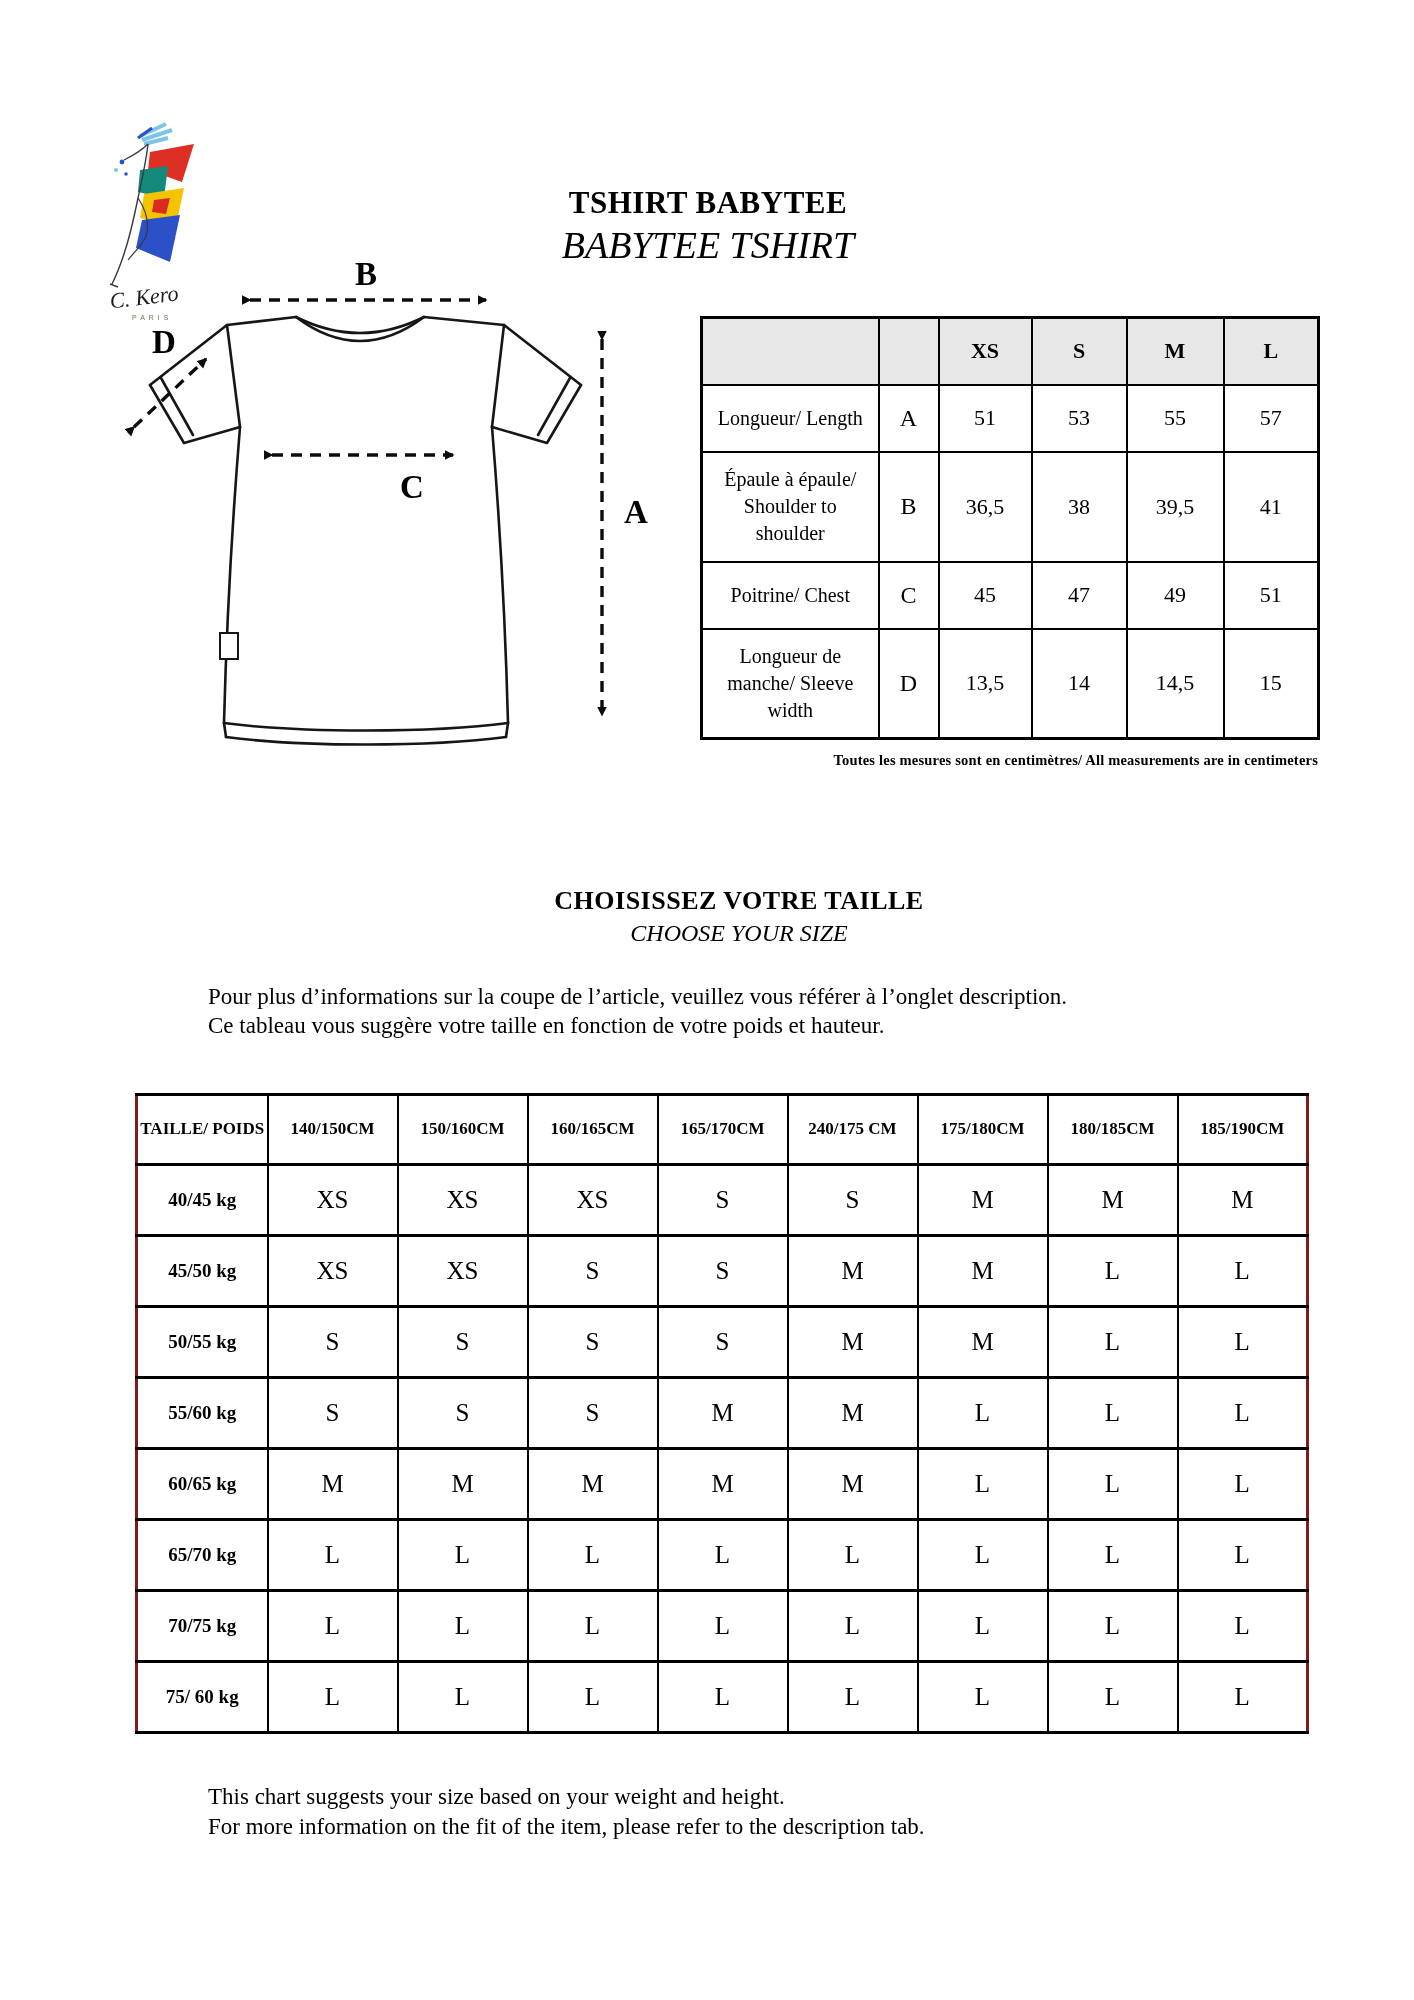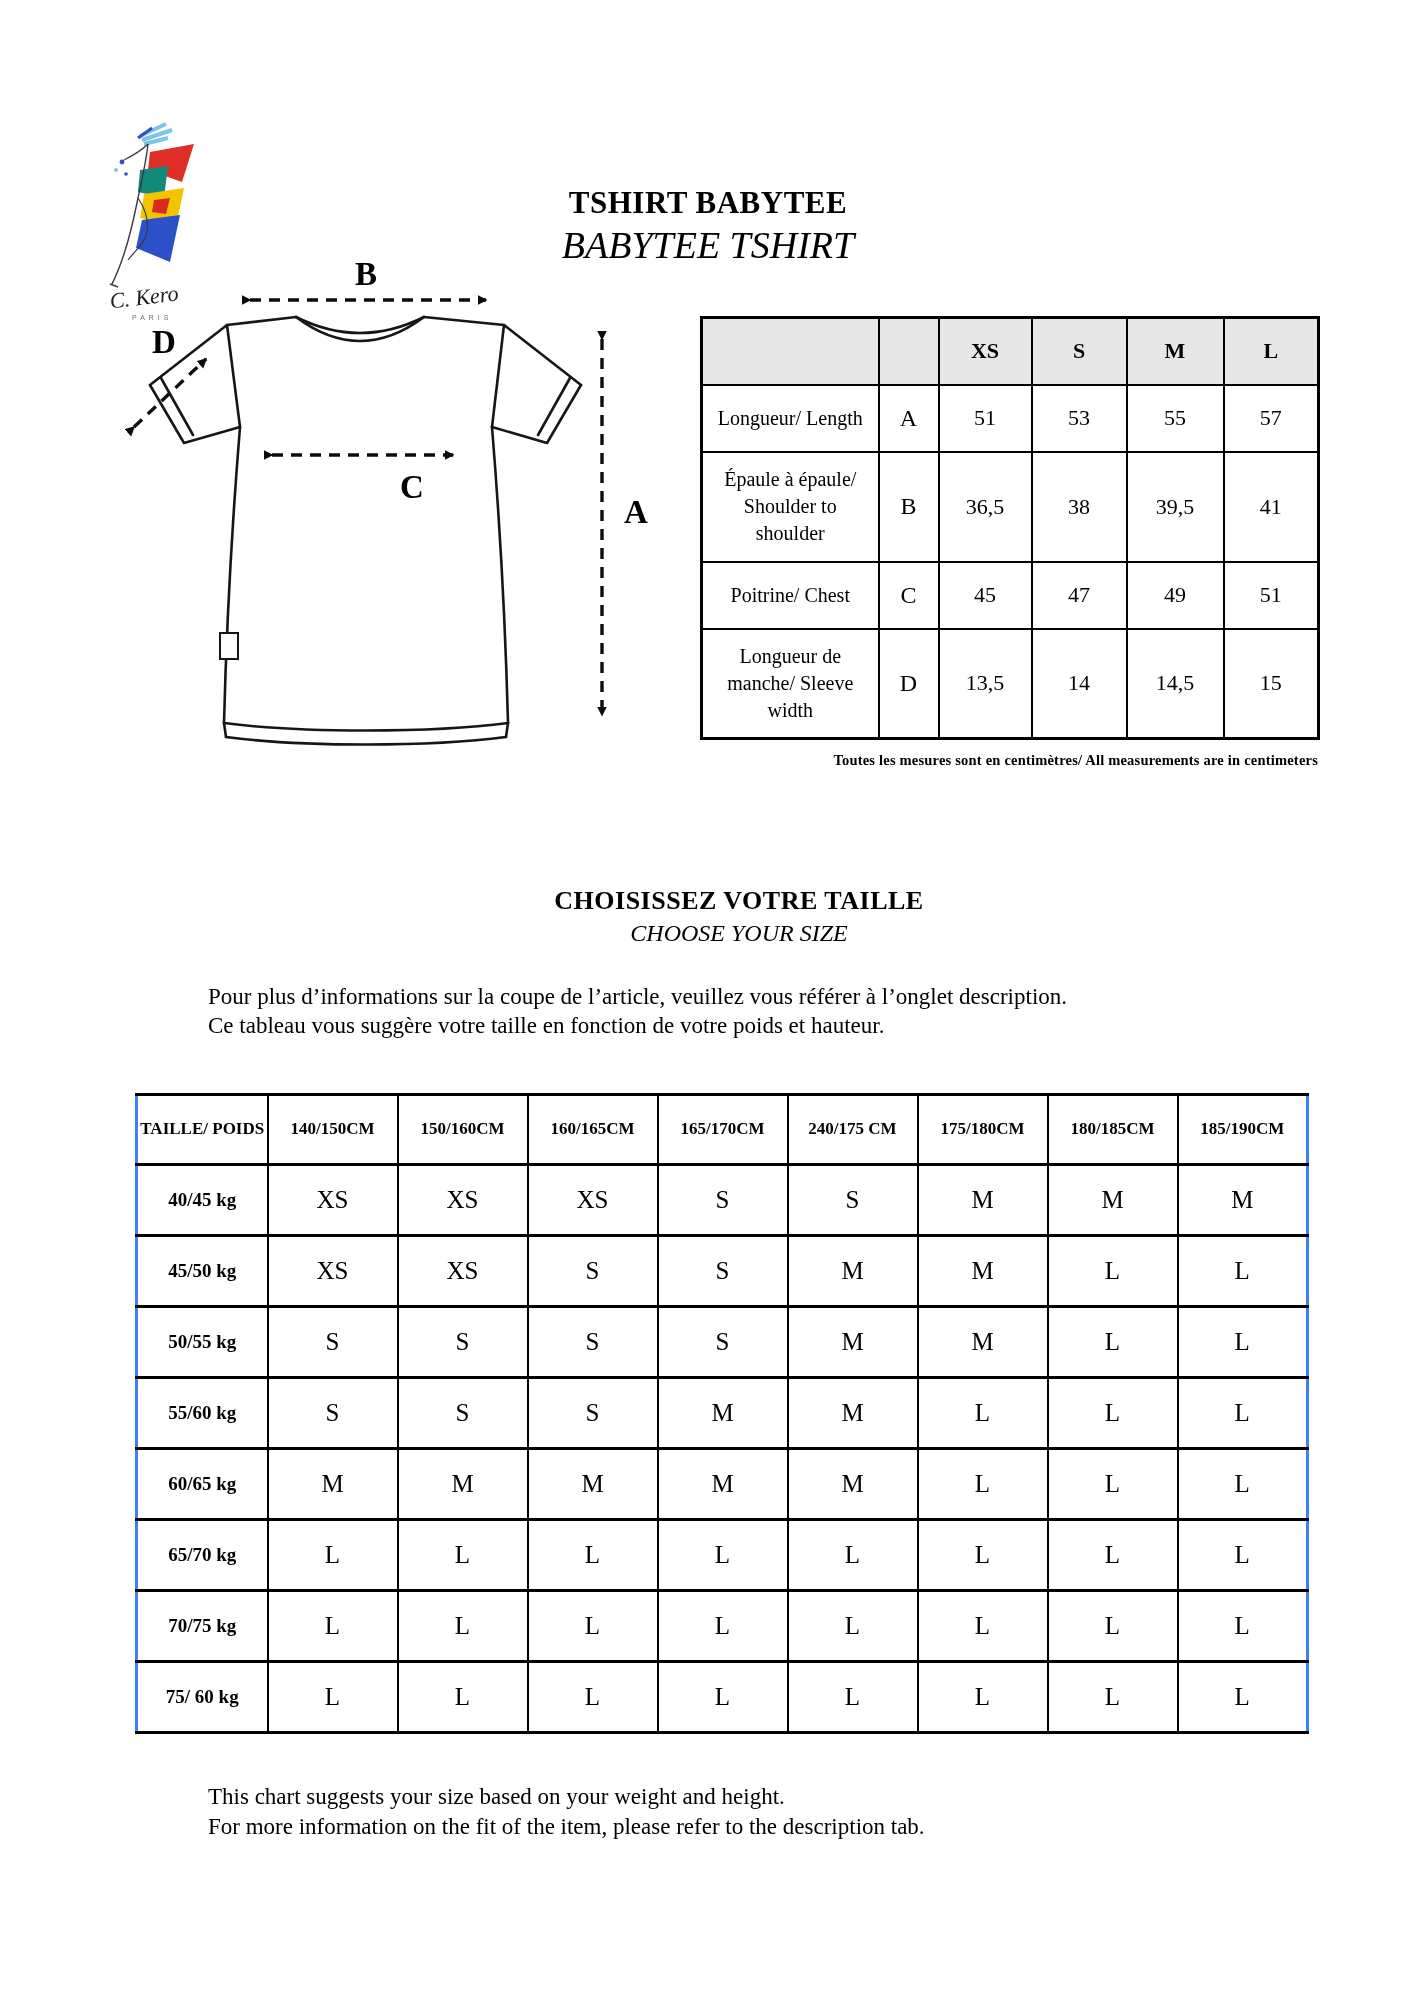--- a/index.html
+++ b/index.html
@@ -31,21 +31,21 @@
     font-size:14.5px;font-weight:bold;letter-spacing:.2px;
   }
   
   .choose-head{position:absolute;left:0;top:885px;width:1414px;text-align:center;line-height:1.25;padding-left:32px;}
   .choose-fr{font-size:26px;font-weight:bold;letter-spacing:.5px;}
   .choose-en{font-size:24px;font-style:italic;}
   .intro{position:absolute;left:208px;top:982px;width:1120px;font-size:23px;line-height:1.28;}
   
   .stable{position:absolute;left:135px;top:1093px;border-collapse:collapse;table-layout:fixed;}
   .stable td,.stable th{border:solid #000;border-width:3px 2px;text-align:center;vertical-align:middle;box-sizing:border-box;}
-  .stable{border:3px solid #3b82f6;}
+  .stable{border:3px solid #7f1d1d;}
   .stable .chead{font-size:17px;font-weight:bold;line-height:1.2;}
   .stable .whead{font-size:19px;font-weight:bold;}
   .stable .scell{font-size:25px;}
   
   .bottom-note{position:absolute;left:208px;top:1782px;width:1120px;font-size:23px;line-height:1.3;}
 </style>
 </head>
 <body>
 
 <div class="page">

